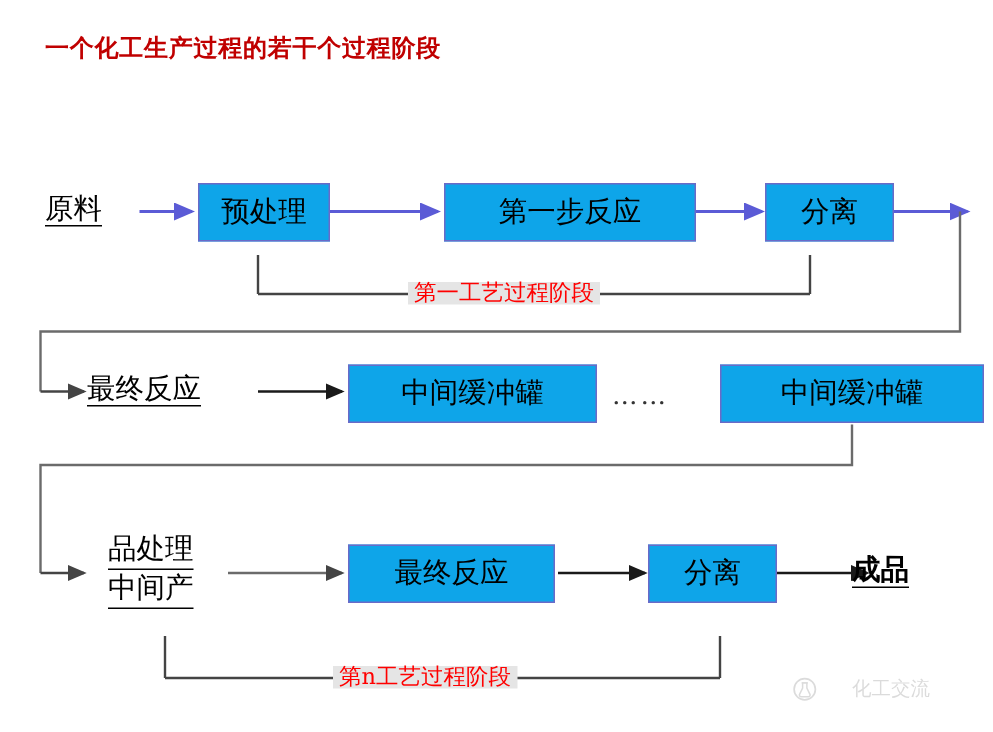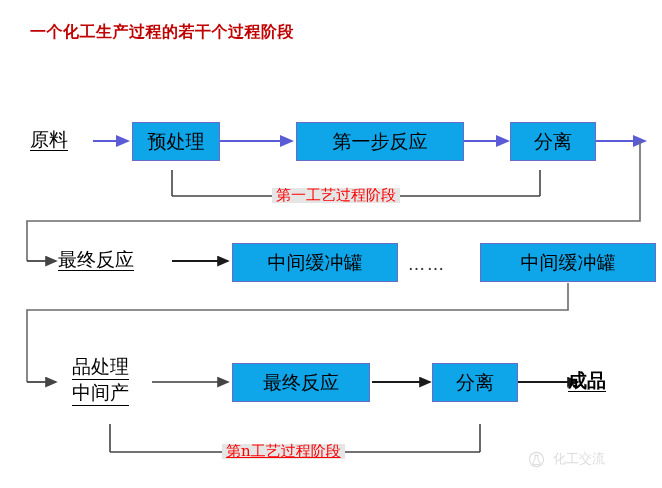--- a/index.html
+++ b/index.html
@@ -87,21 +87,21 @@
     white-space: nowrap;
     line-height: 1;
   }
 
   
   .watermark {
     left: 528px;
     top: 450px;
     display: flex;
     align-items: center;
-    gap: 8px;
+    gap: 23px;
     opacity: 0.30;
     justify-content: flex-end;
   }
   .watermark .wm-text {
     font-size: 13px;
     color: #8a8a8a;
     white-space: nowrap;
     font-family: "DejaVu Sans", "Liberation Sans", sans-serif;
   }
   .wm-logo { width: 17px; height: 17px; display: block; }
@@ -188,21 +188,21 @@
 </div>
 
 <div class="abs box" style="left:432px; top:363px; width:86px; height:39px;">
   <span>分离</span>
 </div>
 
 <div class="abs plain-label" style="left:568px; top:371px;font-weight:bold;">
   <span class="u">成品</span>
 </div>
 
-<div class="abs stage-caption" style="left:222px; top:444px;text-decoration:underline;">第n工艺过程阶段</div>
+<div class="abs stage-caption" style="left:222px; top:444px;">第n工艺过程阶段</div>
 
 <div class="abs watermark">
   <svg class="wm-logo" viewBox="0 0 24 24" xmlns="http://www.w3.org/2000/svg">
     <circle cx="12" cy="12" r="10" fill="none" stroke="#8a8a8a" stroke-width="1.6"></circle>
     <path d="M10,6 L10,11 L7,17 A1.6,1.6 0 0 0 8.4,19 L15.6,19 A1.6,1.6 0 0 0 17,17 L14,11 L14,6 Z" fill="none" stroke="#8a8a8a" stroke-width="1.4"></path>
     <line x1="9" y1="6" x2="15" y2="6" stroke="#8a8a8a" stroke-width="1.4"></line>
   </svg>
   <span class="wm-text">化工交流</span>
 </div>
 

